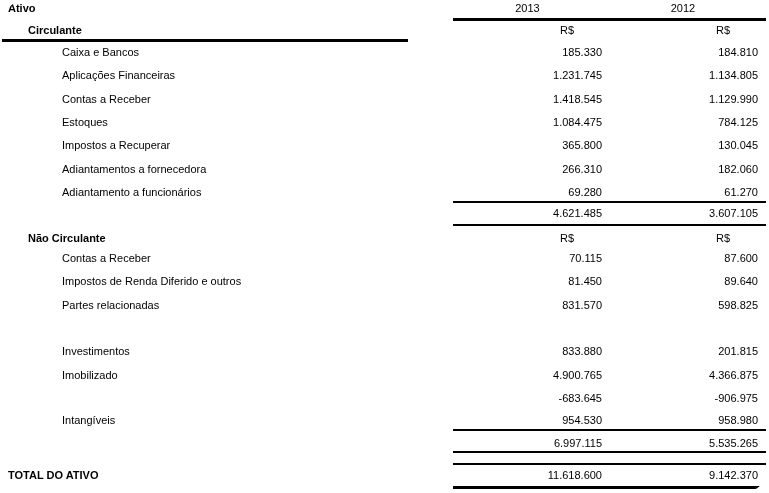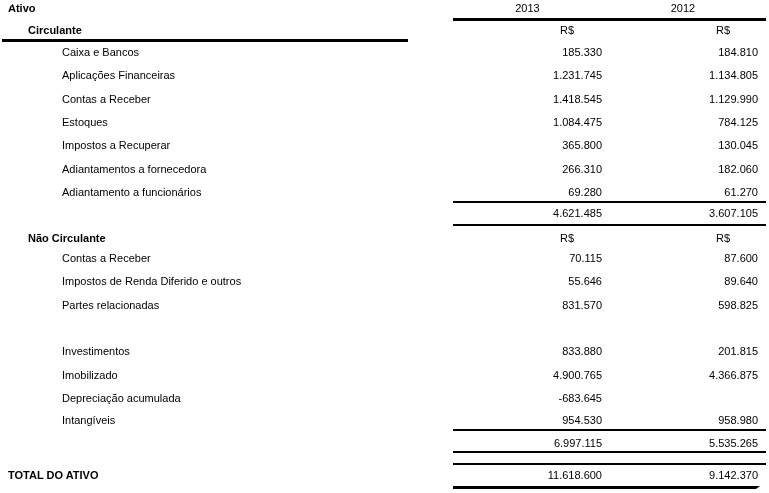--- a/index.html
+++ b/index.html
@@ -117,41 +117,41 @@
     <span class="c2 rs">R$</span>
   </div>
 
   <div class="row" style="top:247px">
     <span class="lbl i2">Contas a Receber</span>
     <span class="c1">70.115</span>
     <span class="c2">87.600</span>
   </div>
   <div class="row" style="top:270px">
     <span class="lbl i2">Impostos de Renda Diferido e outros</span>
-    <span class="c1">55.646</span>
+    <span class="c1">81.450</span>
     <span class="c2">89.640</span>
   </div>
   <div class="row" style="top:294px">
     <span class="lbl i2">Partes relacionadas</span>
     <span class="c1">831.570</span>
     <span class="c2">598.825</span>
   </div>
   <div class="row" style="top:340px">
     <span class="lbl i2">Investimentos</span>
     <span class="c1">833.880</span>
     <span class="c2">201.815</span>
   </div>
   <div class="row" style="top:364px">
     <span class="lbl i2">Imobilizado</span>
     <span class="c1">4.900.765</span>
     <span class="c2">4.366.875</span>
   </div>
   <div class="row" style="top:387px">
-    <span class="lbl i2">Depreciação acumulada</span>
     <span class="c1">-683.645</span>
+    <span class="c2">-906.975</span>
   </div>
   <div class="row" style="top:409px">
     <span class="lbl i2">Intangíveis</span>
     <span class="c1">954.530</span>
     <span class="c2">958.980</span>
   </div>
 
   <div class="hl" style="top:429px;left:453px;width:313px;height:2px"></div>
   <div class="row" style="top:432px">
     <span class="c1">6.997.115</span>

